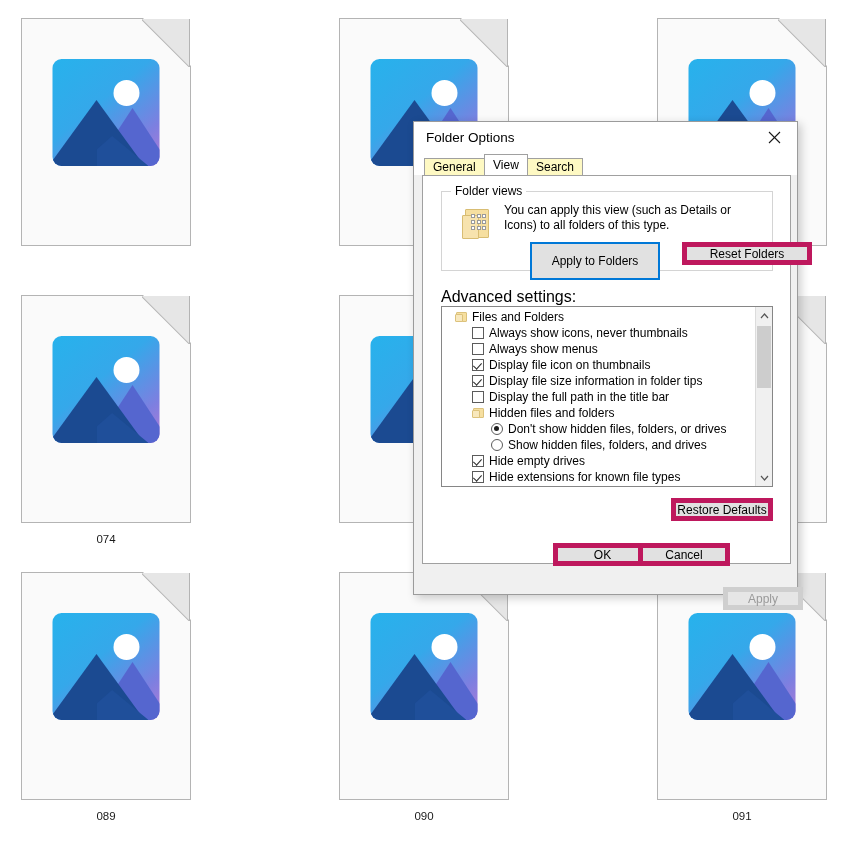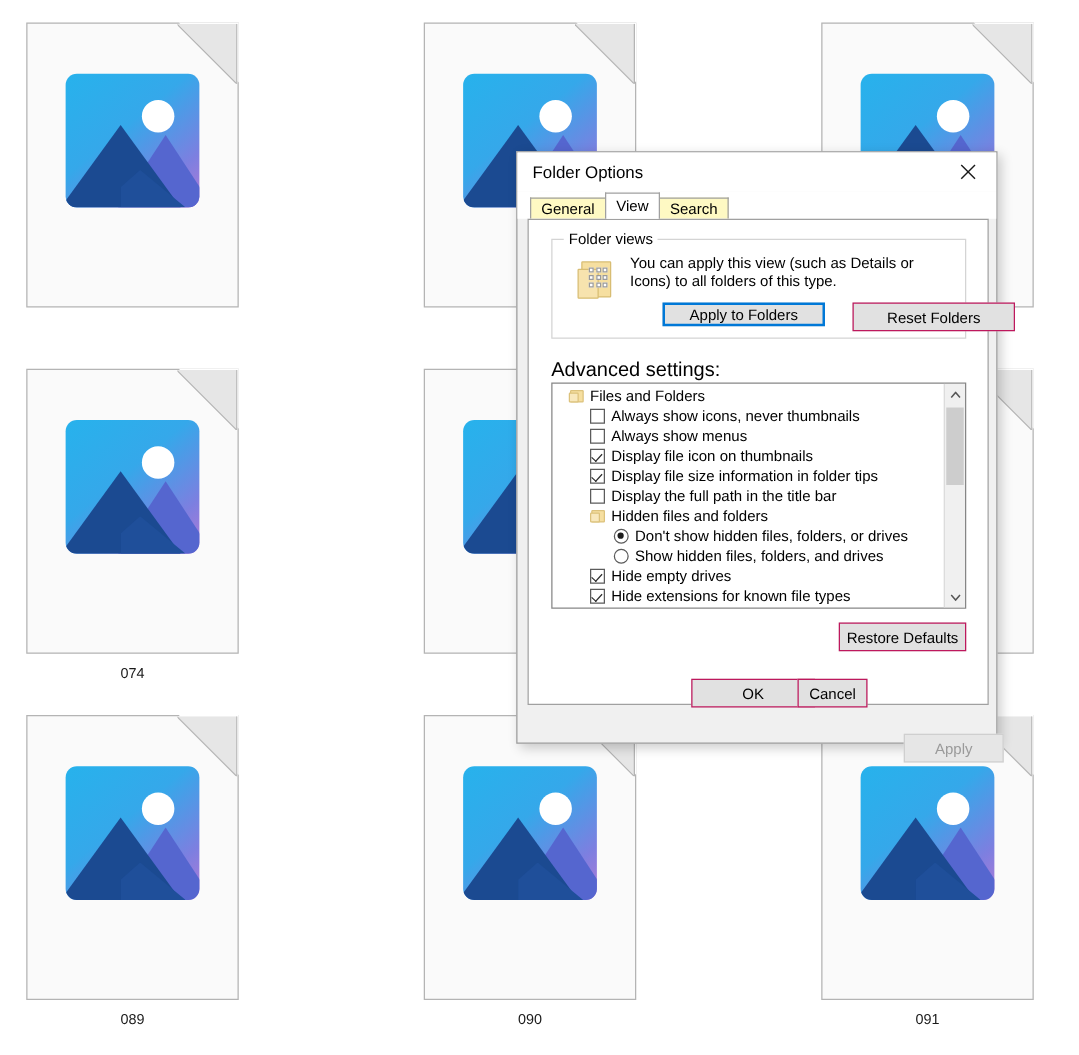--- a/index.html
+++ b/index.html
@@ -266,40 +266,40 @@
     left: 62px; top: 11px;
     width: 262px;
     font-size: 12px;
     line-height: 15px;
     color: #000;
   }
   .btn {
     font-family: "Liberation Sans", sans-serif;
     font-size: 12px;
     background: #e1e1e1;
-    border: 1px solid #be185d;
+    border: 5px solid #be185d;
     color: #000;
     box-sizing: border-box;
     cursor: default;
     padding: 0;
   }
   .btn.focus {
     border: 2px solid #0078d7;
     background: #e1e1e1;
   }
   .btn[disabled] {
     color: #9a9a9a;
     background: #e6e6e6;
     border-color: #cfcfcf;
     margin-top: 44px;
   }
   #apply-to-folders-button {
     position: absolute;
     left: 88px; top: 50px;
-    width: 130px; height: 19px;
+    width: 130px; height: 38px;
   }
   #reset-folders-button {
     position: absolute;
     left: 240px; top: 50px;
     width: 130px; height: 23px;
   }
 
   .advanced-label {
     position: absolute;
     left: 18px; top: 112px;
@@ -431,21 +431,21 @@
     height: 30px;
   }
   #ok-button {
     position: absolute;
     left: 139px; top: -21px;
     width: 99px; height: 23px;
   }
   #cancel-button {
     position: absolute;
     left: 224px; top: -21px;
-    width: 56px; height: 23px;
+    width: 92px; height: 23px;
   }
   #apply-button {
     position: absolute;
     left: 309px; top: -21px;
     width: 80px; height: 23px;
   }
 </style>
 </head>
 <body>
 

